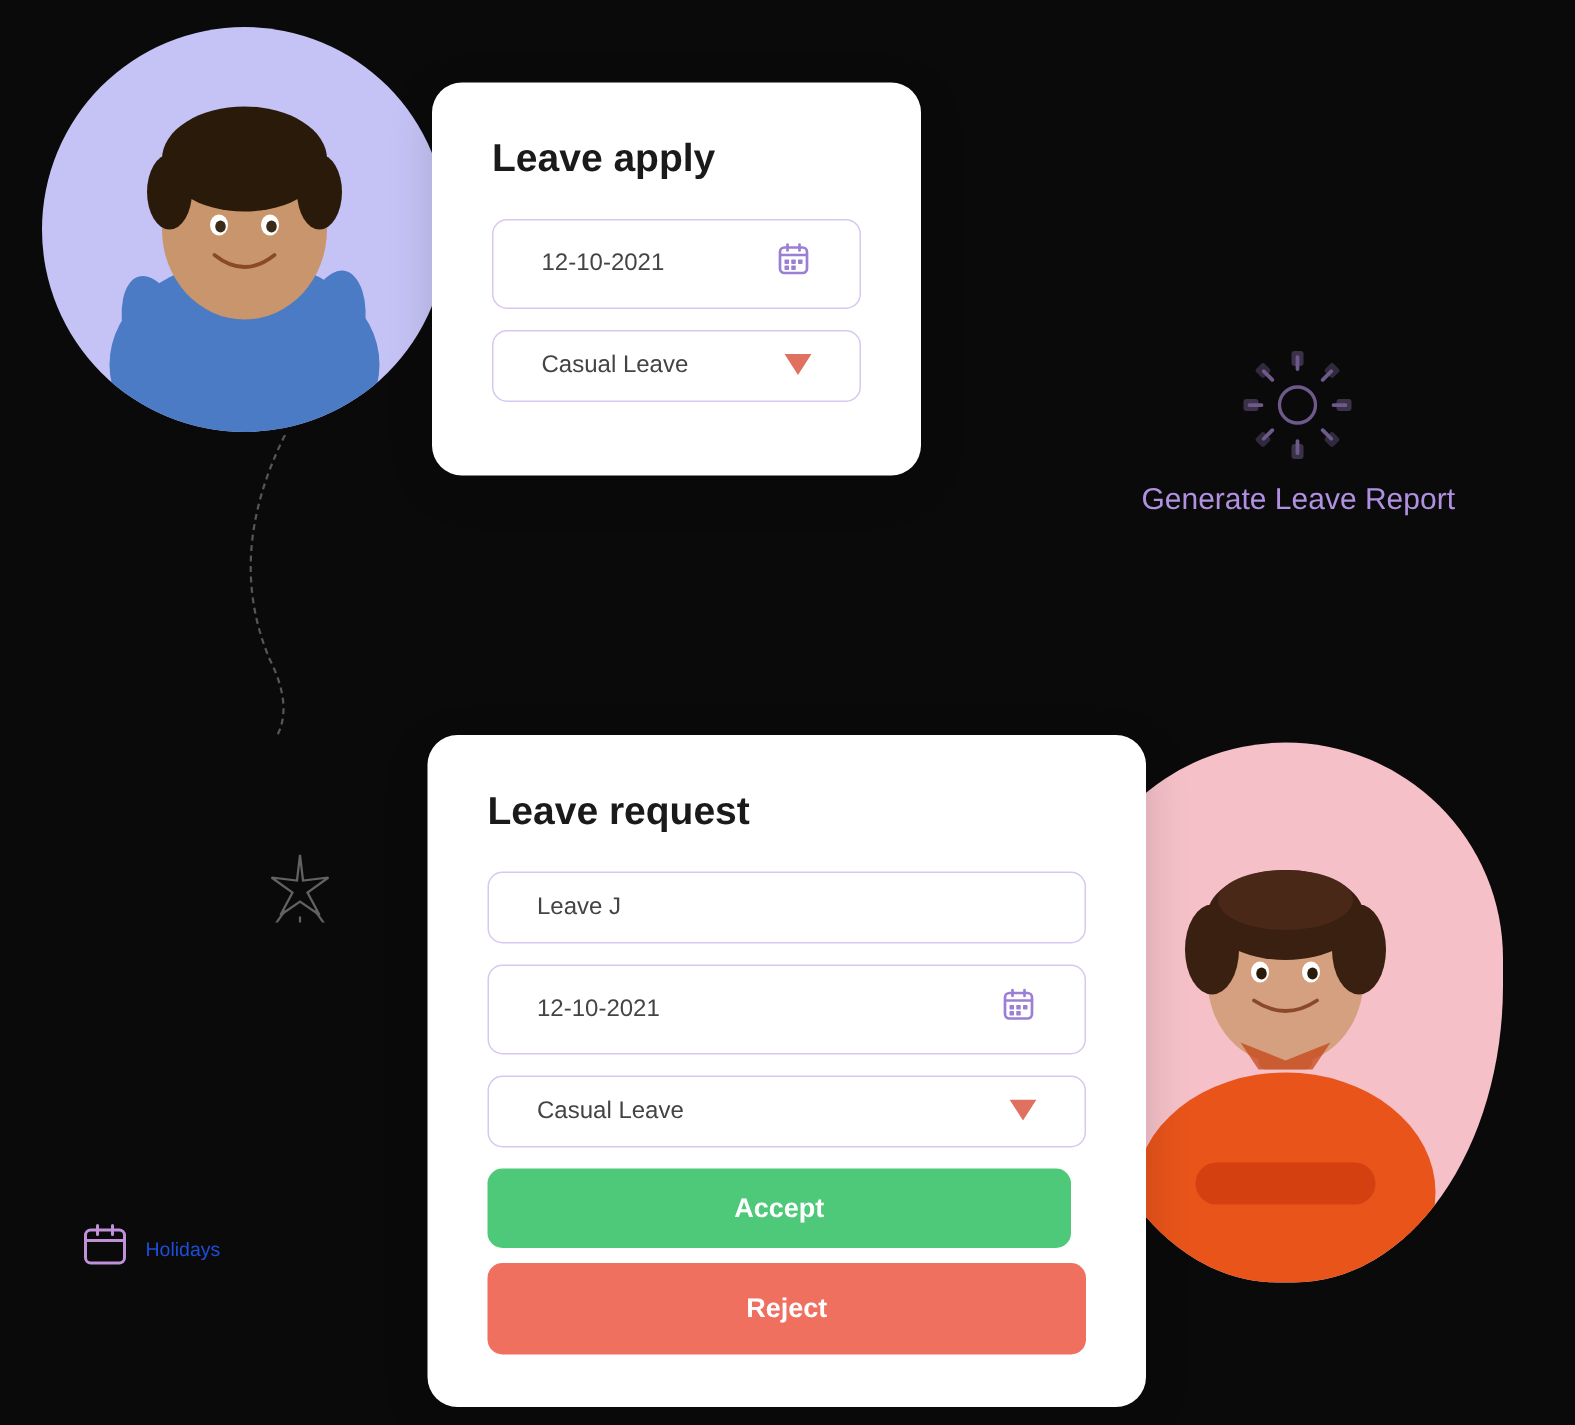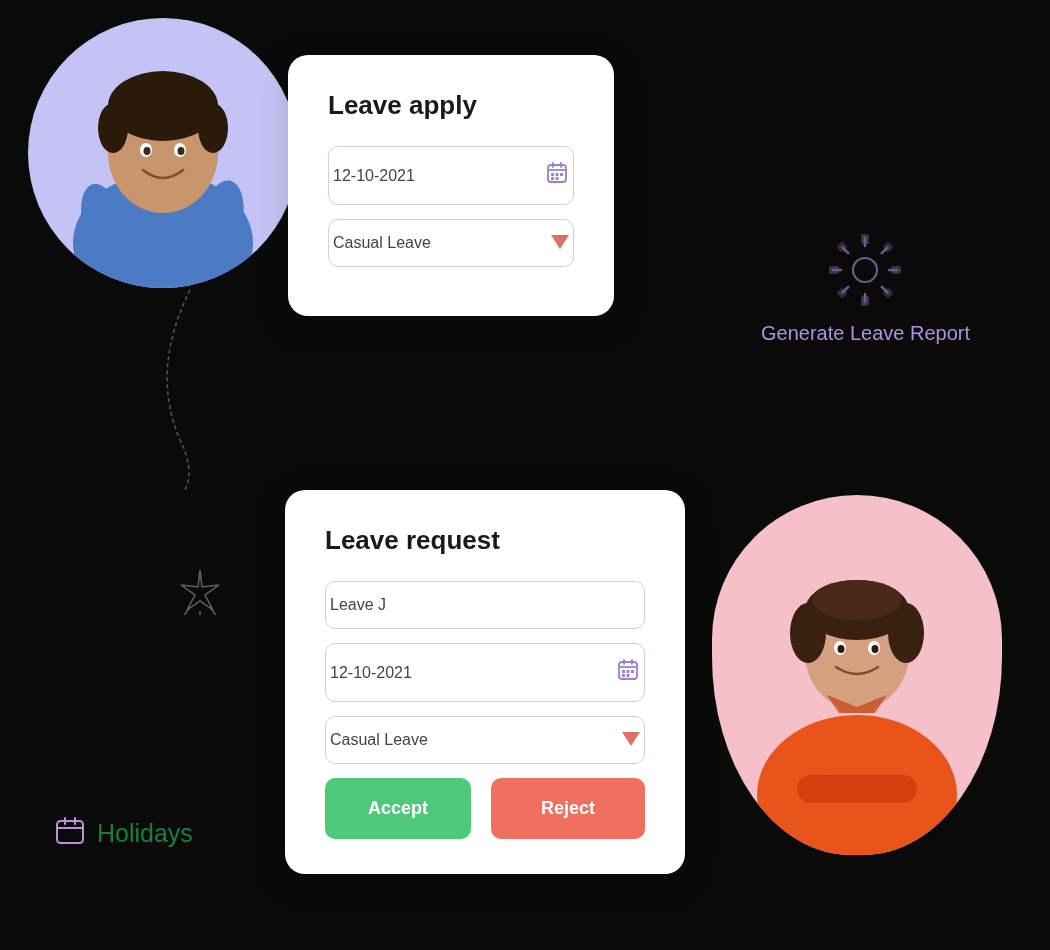--- a/index.html
+++ b/index.html
@@ -24,35 +24,35 @@
 
     .card-top {
       top: 55px;
       left: 288px;
       width: 326px;
     }
 
     .card-bottom {
       top: 490px;
       left: 285px;
-      width: 400px;
+      width: 479px;
     }
 
     .card-title {
       font-size: 26px;
       font-weight: 800;
       color: #1a1a1a;
       margin-bottom: 25px;
     }
 
     
     .form-field {
       border: 1.5px solid #d8c8f0;
       border-radius: 10px;
-      padding: 14px 4px;
+      padding: 14px 32px;
       margin-bottom: 14px;
       display: flex;
       align-items: center;
       justify-content: space-between;
       background: #ffffff;
       width: 100%;
     }
 
     .field-text {
       font-size: 16px;
@@ -107,20 +107,21 @@
       font-weight: 700;
       border: none;
       border-radius: 10px;
       cursor: pointer;
     }
 
     .btn-row {
       display: flex;
       gap: 10px;
       margin-top: 5px;
+      flex-direction: column;
     }
 
     
     .generate-report {
       position: absolute;
       top: 230px;
       right: 80px;
       display: flex;
       align-items: center;
       gap: 12px;
@@ -150,23 +151,23 @@
       position: absolute;
       bottom: 100px;
       left: 55px;
       display: flex;
       align-items: center;
       gap: 12px;
       color: #c090d8;
     }
 
     .holidays-text {
-      font-size: 25px;
+      font-size: 13px;
       font-weight: 500;
-      color: #15803d;
+      color: #1d4ed8;
     }
 
   </style>
 </head>
 <body>
 
 <div style="position:absolute;top:0;left:0;width:1050px;height:950px;background:#0a0a0a;"></div>
 
 <div style="position:absolute;top:18px;left:28px;width:270px;height:270px;border-radius:50%;background:#c5c3f5;overflow:hidden;">
 

